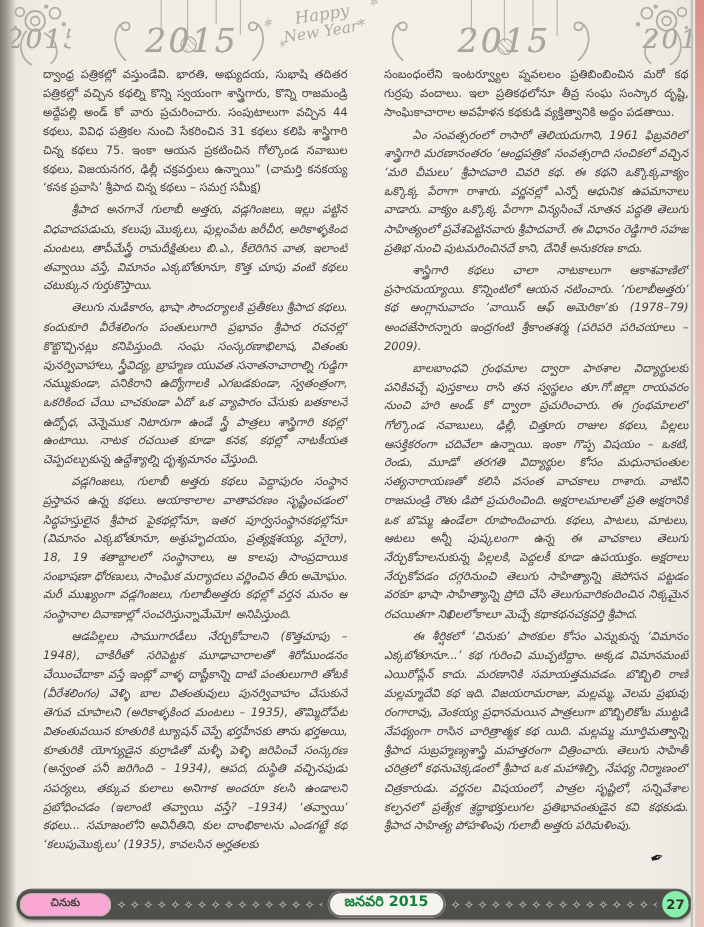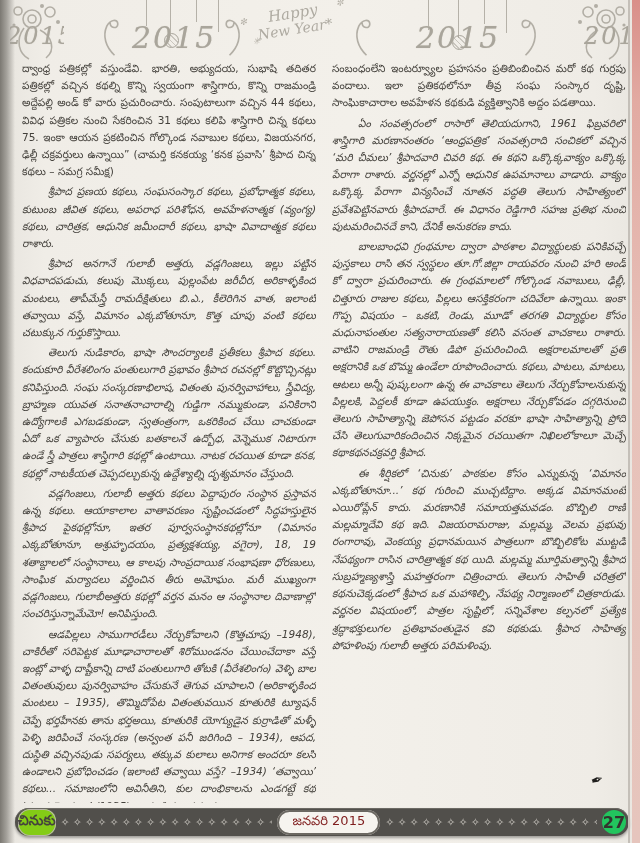--- a/index.html
+++ b/index.html
@@ -36,40 +36,40 @@
     transform:rotate(-9deg);line-height:1.05;}
   .greeting .g1{font-size:15px;display:block;}
   .greeting .g2{font-size:14px;display:block;}
   .sparkle{position:absolute;font-size:9px;color:#b7b3aa;}
 
   
   .columns{position:absolute;left:22px;right:14px;top:60px;bottom:40px;
     display:flex;gap:16px;overflow:hidden;}
   .col{flex:1;overflow:hidden;text-align:justify;
     font-size:10.5px;line-height:17.2px;color:#43403b;}
-  .col p.para{margin:0 0 3px 0;}
+  .col p.para{margin:0 0 3px 17px;}
   .col p.ind{text-indent:26px;font-style:italic;}
 
   .end-mark{position:absolute;right:36px;bottom:54px;font-size:15px;color:#201f1d;
     transform:rotate(-18deg);}
 
   
   .footer-bar{position:absolute;left:15px;right:11px;bottom:7px;height:28px;
     background:#514f4b;border-radius:15px;display:flex;align-items:center;gap:5px;
     padding:0 3px;box-shadow:0 2px 3px rgba(0,0,0,.35), inset 0 1px 0 #6c6a64;}
-  .logo{background:#84cc16;color:#45423d;border-radius:12px;padding:3px 0 4px;
-    font-weight:bold;font-size:14px;font-family:"DejaVu Serif","Liberation Serif",serif;
+  .logo{background:#f9a8d4;color:#45423d;border-radius:12px;padding:3px 28px 4px;
+    font-weight:bold;font-size:10px;font-family:"DejaVu Serif","Liberation Serif",serif;
     box-shadow:inset 0 0 0 1px #b9b5ad;}
   .stars{flex:1;overflow:hidden;white-space:nowrap;color:#ddd9d2;font-size:11px;
     letter-spacing:3px;opacity:.9;}
-  .issue{background:#f6f4ef;border-radius:14px;padding:3px 15px 4px;font-weight:normal;
-    font-size:13px;color:#7f1d1d;box-shadow:inset 0 0 0 2px #6b6862;}
-  .pagenum{background:#22c55e;border-radius:50%;min-width:24px;height:24px;
+  .issue{background:#f6f4ef;border-radius:14px;padding:3px 15px 4px;font-weight:bold;
+    font-size:13px;color:#15803d;box-shadow:inset 0 0 0 2px #6b6862;}
+  .pagenum{background:#86efac;border-radius:50%;min-width:24px;height:24px;
     display:flex;align-items:center;justify-content:center;font-weight:bold;
-    font-size:16px;color:#34322e;}
+    font-size:12px;color:#34322e;}
 </style>
 </head>
 <body>
 
 <div class="page">
 
   <div class="ny-header">
 
     <span class="corner" style="left:0;">
       <svg width="54" height="58" viewBox="0 0 54 58">
@@ -162,29 +162,29 @@
       </svg>
     </span>
     <span class="corner-year" style="right:0;width:44px;">
       <span class="year" style="font-size:24px;">2015</span>
     </span>
   </div>
 
   <main class="columns">
     <section class="col">
         <p class="para">ద్వాంధ్ర పత్రికల్లో వస్తుండేవి. భారతి, అభ్యుదయ, సుభాషి తదితర పత్రికల్లో వచ్చిన కథల్ని కొన్ని స్వయంగా శాస్త్రిగారు, కొన్ని రాజమండ్రి అద్దేపల్లి అండ్ కో వారు ప్రచురించారు. సంపుటాలుగా వచ్చిన 44 కథలు, వివిధ పత్రికల నుంచి సేకరించిన 31 కథలు కలిపి శాస్త్రిగారి చిన్న కథలు 75. ఇంకా ఆయన ప్రకటించిన గోల్కొండ నవాబుల కథలు, విజయనగర, ఢిల్లీ చక్రవర్తులు ఉన్నాయి” (చామర్తి కనకయ్య ‘కనక ప్రవాసి’ శ్రీపాద చిన్న కథలు – సమగ్ర సమీక్ష)</p>
-        <p class="para ind">శ్రీపాద ప్రణయ కథలు, సంఘసంస్కార కథలు, ప్రబోధాత్మక కథలు, కుటుంబ జీవిత కథలు, అపరాధ పరిశోధన, అవహేళనాత్మక (వ్యంగ్య) కథలు, చారిత్రక, ఆధునిక జమీందారీ కథలు, భాషా వివాదాత్మక కథలు రాశారు.</p>
         <p class="para ind">శ్రీపాద అనగానే గులాబీ అత్తరు, వడ్లగింజలు, ఇల్లు పట్టిన విధవాదపడుచు, కలుపు మొక్కలు, పుల్లంపేట జరీచీర, అరికాళ్ళకింద మంటలు, తాపీమేస్త్రీ రామదీక్షితులు బి.ఎ., కీలెరిగిన వాత, ఇలాంటి తవ్వాయి వస్తే, విమానం ఎక్కబోతూనూ, కొత్త చూపు వంటి కథలు చటుక్కున గుర్తుకొస్తాయి.</p>
         <p class="para ind">తెలుగు నుడికారం, భాషా సౌందర్యాలకి ప్రతీకలు శ్రీపాద కథలు. కందుకూరి వీరేశలింగం పంతులుగారి ప్రభావం శ్రీపాద రచనల్లో కొట్టొచ్చినట్లు కనిపిస్తుంది. సంఘ సంస్కరణాభిలాష, వితంతు పునర్వివాహాలు, స్త్రీవిద్య, బ్రాహ్మణ యువత సనాతనాచారాల్ని గుడ్డిగా నమ్ముకుండా, పనికిరాని ఉద్యోగాలకి ఎగబడకుండా, స్వతంత్రంగా, ఒకరికింద చేయి చాచకుండా ఏదో ఒక వ్యాపారం చేసుకు బతకాలనే ఉద్బోధ, వెన్నెముక నిటారుగా ఉండే స్త్రీ పాత్రలు శాస్త్రిగారి కథల్లో ఉంటాయి. నాటక రచయిత కూడా కనక, కథల్లో నాటకీయత చెప్పదల్చుకున్న ఉద్దేశ్యాల్ని దృశ్యమానం చేస్తుంది.</p>
         <p class="para ind">వడ్లగింజలు, గులాబీ అత్తరు కథలు పెద్దాపురం సంస్థాన ప్రస్తావన ఉన్న కథలు. ఆయాకాలాల వాతావరణం సృష్టించడంలో సిద్ధహస్తులైన శ్రీపాద పైకథల్లోనూ, ఇతర పూర్వసంస్థానకథల్లోనూ (విమానం ఎక్కబోతూనూ, అశ్రుహృదయం, ప్రత్యక్షశయ్య, వగైరా), 18, 19 శతాబ్దాలలో సంస్థానాలు, ఆ కాలపు సాంప్రదాయిక సంభాషణా ధోరణులు, సాంఘిక మర్యాదలు వర్ణించిన తీరు అమోఘం. మరీ ముఖ్యంగా వడ్లగింజలు, గులాబీఅత్తరు కథల్లో వర్తన మనం ఆ సంస్థానాల దివాణాల్లో సంచరిస్తున్నామేమో! అనిపిస్తుంది.</p>
         <p class="para ind">ఆడపిల్లలు సాముగారడీలు నేర్చుకోవాలని (కొత్తచూపు –1948), చాకిరీతో సరిపెట్టక మూఢాచారాలతో శిరోముండనం చేయించేదాకా వస్తే ఇంట్లో వాళ్ళ దాష్టీకాన్ని దాటి పంతులుగారి తోటకి (వీరేశలింగం) వెళ్ళి బాల వితంతువులు పునర్వివాహం చేసుకునే తెగువ చూపాలని (అరికాళ్ళకింద మంటలు – 1935), తొమ్మిదోపేట వితంతువయిన కూతురికి ట్యూషన్ చెప్పే భర్తహీనకు తాను భర్తఅయి, కూతురికి యోగ్యుడైన కుర్రాడితో మళ్ళీ పెళ్ళి జరిపించే సంస్కరణ (అన్వంత పనీ జరిగింది – 1934), ఆపద, దుస్థితి వచ్చినపుడు సపర్యలు, తక్కువ కులాలు అనిగాక అందరూ కలసి ఉండాలని ప్రబోధించడం (ఇలాంటి తవ్వాయి వస్తే? –1934) ‘తవ్వాయి’ కథలు... సమాజంలోని అవినీతిని, కుల దాంభికాలను ఎండగట్టే కథ ‘కలుపుమొక్కలు’ (1935), కావలసిన అర్హతలకు</p>
       </section>
     <section class="col">
-        <p class="para">సంబంధంలేని ఇంటర్వ్యూల ప్రహసనం ప్రతిబింబించిన మరో కథ గుర్రపు వందాలు. ఇలా ప్రతికథలోనూ తీవ్ర సంఘ సంస్కార దృష్టి, సాంఘికాచారాల అవహేళన కథకుడి వ్యక్తిత్వానికి అద్దం పడతాయి.</p>
+        <p class="para">సంబంధంలేని ఇంటర్వ్యూల ప్నవలలం ప్రతిబింబించిన మరో కథ గుర్రపు వందాలు. ఇలా ప్రతికథలోనూ తీవ్ర సంఘ సంస్కార దృష్టి, సాంఘికాచారాల అవహేళన కథకుడి వ్యక్తిత్వానికి అద్దం పడతాయి.</p>
         <p class="para ind">ఏం సంవత్సరంలో రాసారో తెలియదుగాని, 1961 ఫిబ్రవరిలో శాస్త్రిగారి మరణానంతరం ‘ఆంధ్రపత్రిక’ సంవత్సరాది సంచికలో వచ్చిన ‘మరి చీమలు’ శ్రీపాదవారి చివరి కథ. ఈ కథని ఒక్కొక్కవాక్యం ఒక్కొక్క పేరాగా రాశారు. వర్ణనల్లో ఎన్నో ఆధునిక ఉపమానాలు వాడారు. వాక్యం ఒక్కొక్క పేరాగా విన్యసించే నూతన పద్ధతి తెలుగు సాహిత్యంలో ప్రవేశపెట్టినవారు శ్రీపాదవారే. ఈ విధానం రెడ్డిగారి సహజ ప్రతిభ నుంచి పుటమరించినదే కాని, దేనికీ అనుకరణ కాదు.</p>
+        <p class="para ind">శాస్త్రిగారి కథలు చాలా నాటకాలుగా ఆకాశవాణిలో ప్రసారమయ్యాయి. కొన్నింటిలో ఆయన నటించారు. ‘గులాబీఅత్తరు’ కథ ఆంగ్లానువాదం ‘వాయిస్ ఆఫ్ అమెరికా’కు (1978–79) అందజేసారన్నారు ఇంద్రగంటి శ్రీకాంతశర్మ (పరిపరి పరిచయాలు – 2009).</p>
         <p class="para ind">బాలబాంధవి గ్రంథమాల ద్వారా పాఠశాల విద్యార్థులకు పనికివచ్చే పుస్తకాలు రాసి తన స్వస్థలం తూ.గో.జిల్లా రాయవరం నుంచి హరి అండ్ కో ద్వారా ప్రచురించారు. ఈ గ్రంథమాలలో గోల్కొండ నవాబులు, ఢిల్లీ, చిత్తూరు రాజుల కథలు, పిల్లలు ఆసక్తికరంగా చదివేలా ఉన్నాయి. ఇంకా గొప్ప విషయం – ఒకటి, రెండు, మూడో తరగతి విద్యార్థుల కోసం మధునాపంతుల సత్యనారాయణతో కలిసి వసంత వాచకాలు రాశారు. వాటిని రాజమండ్రి రౌతు డిపో ప్రచురించింది. అక్షరాలమాలతో ప్రతి అక్షరానికి ఒక బొమ్మ ఉండేలా రూపొందించారు. కథలు, పాటలు, మాటలు, ఆటలు అన్నీ పుష్కలంగా ఉన్న ఈ వాచకాలు తెలుగు నేర్చుకోవాలనుకున్న పిల్లలకి, పెద్దలకీ కూడా ఉపయుక్తం. అక్షరాలు నేర్చుకోవడం దగ్గరినుంచి తెలుగు సాహిత్యాన్ని జెపోసన పట్టడం వరకూ భాషా సాహిత్యాన్ని ప్రోది చేసి తెలుగువారికందించిన నిక్కమైన రచయితగా నిఖిలలోకాలూ మెచ్చే కథాకథనచక్రవర్తి శ్రీపాద.</p>
         <p class="para ind">ఈ శీర్షికలో ‘చినుకు’ పాఠకుల కోసం ఎన్నుకున్న ‘విమానం ఎక్కబోతూనూ...’ కథ గురించి ముచ్చటిద్దాం. అక్కడ విమానమంటే ఎయిరోప్లేన్ కాదు. మరణానికి సమాయత్తమవడం. బొబ్బిలి రాణి మల్లమ్మాదేవి కథ ఇది. విజయరామరాజు, మల్లమ్మ, వెలమ ప్రభువు రంగారావు, వెంకయ్య ప్రధానమయిన పాత్రలుగా బొబ్బిలికోట ముట్టడి నేపథ్యంగా రాసిన చారిత్రాత్మక కథ యిది. మల్లమ్మ మూర్తిమత్వాన్ని శ్రీపాద సుబ్రహ్మణ్యశాస్త్రి మహత్తరంగా చిత్రించారు. తెలుగు సాహితీ చరిత్రలో కథనుచెక్కడంలో శ్రీపాద ఒక మహాశిల్పి, నేపథ్య నిర్మాణంలో చిత్రకారుడు. వర్ణనల విషయంలో, పాత్రల సృష్టిలో, సన్నివేశాల కల్పనలో ప్రత్యేక శ్రద్ధాభక్తులుగల ప్రతిభావంతుడైన కవి కథకుడు. శ్రీపాద సాహిత్య పోహళింపు గులాబీ అత్తరు పరిమళింపు.</p>
       </section>
   </main>
 
   <span class="end-mark">✒</span>
 
   <footer class="footer-bar">
     <span class="logo">చినుకు</span>
     <span class="stars">✧✧✧✧✧✧✧✧✧✧✧✧✧✧✧✧✧✧✧✧✧✧✧✧✧✧✧✧✧✧✧✧✧✧✧✧✧✧✧✧✧✧✧✧✧✧✧✧✧✧✧✧✧✧✧✧✧✧✧✧</span>

